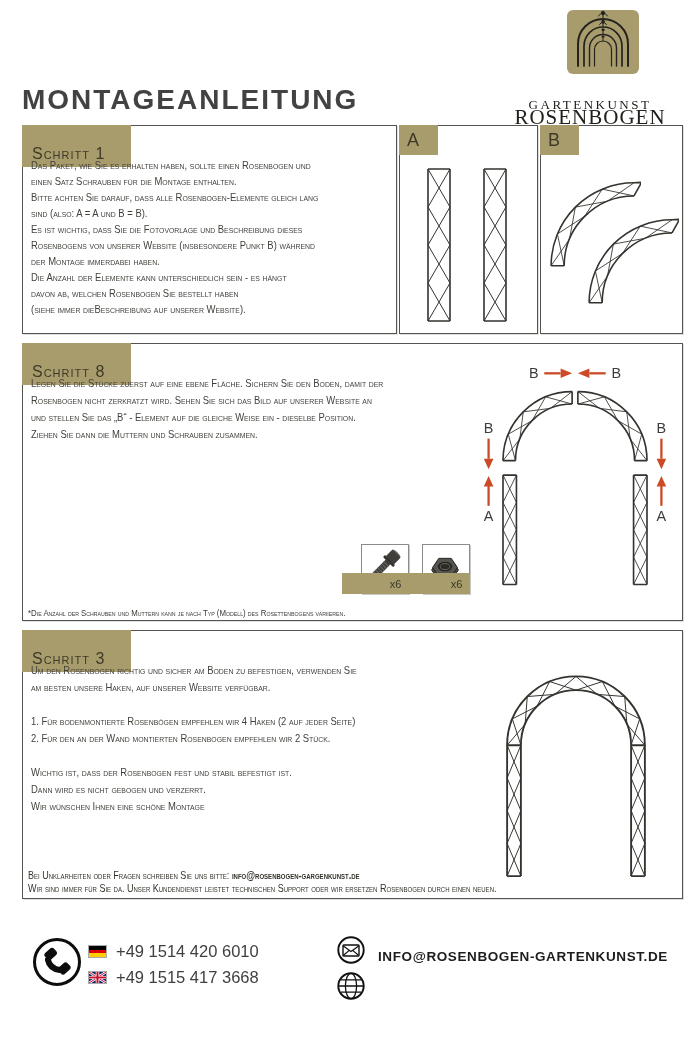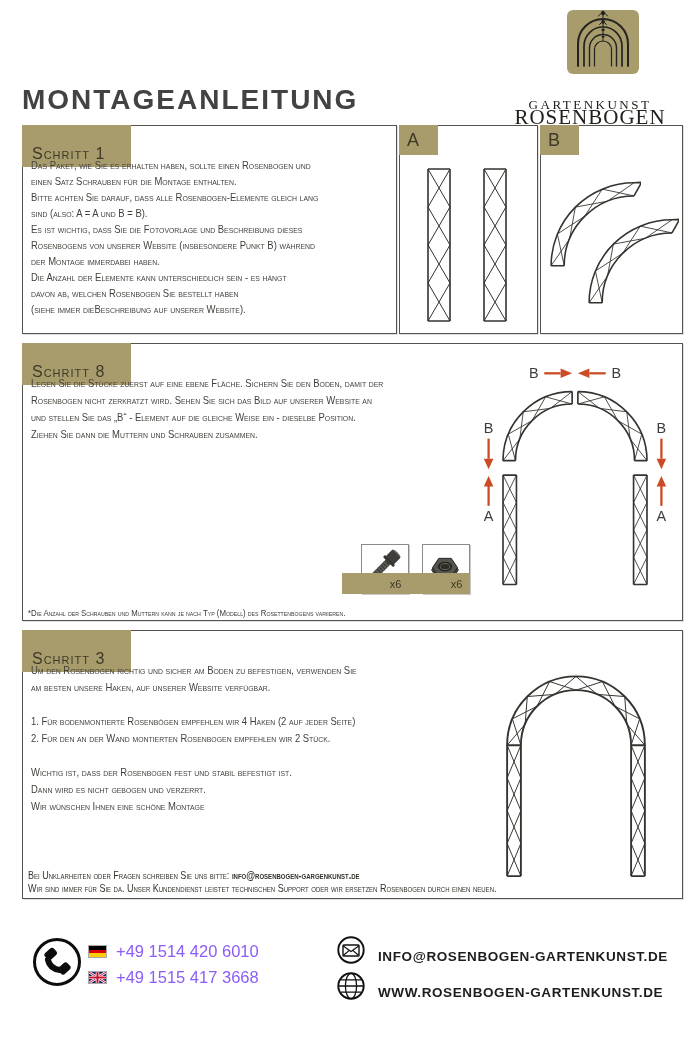--- a/index.html
+++ b/index.html
@@ -49,21 +49,21 @@
             width:640px;transform:scaleX(0.87);transform-origin:0 0;color:#3b3a36;}
 
   .contact-note{position:absolute;left:5px;bottom:3px;width:760px;font-variant:small-caps;
                 font-size:10.5px;line-height:13px;transform:scaleX(0.86);transform-origin:0 0;color:#333129;}
   .contact-note p{margin:0;}
   .contact-note strong{font-weight:bold;}
 
   
   .phone-icon{position:absolute;left:33px;top:938px;width:48px;height:48px;border:3.5px solid #0d0d0d;
               border-radius:50%;box-sizing:border-box;}
-  .phone-lines{position:absolute;left:88px;top:942px;font-size:16.5px;color:#8b5cf6;}
+  .phone-lines{position:absolute;left:88px;top:942px;font-size:16.5px;color:#404040;}
   .phone-row{display:flex;align-items:center;gap:9px;margin-bottom:7px;}
   .flag{display:inline-block;width:17px;height:11px;line-height:0;border:0.5px solid #aaa;}
   .flag-de{background:linear-gradient(#000 0 33%,#d00 33% 66%,#ffce00 66% 100%);}
   .web-lines{position:absolute;left:337px;top:936px;}
   .web-row{display:flex;align-items:flex-end;gap:13px;margin-bottom:8px;
            font-size:13.5px;font-weight:bold;letter-spacing:0.6px;color:#1d1d1d;}
   .circle-icon{display:inline-block;width:28px;height:28px;line-height:0;}
 
   svg text{font-family:"Liberation Sans",sans-serif;}
 </style>
@@ -312,17 +312,16 @@
       <span>INFO@ROSENBOGEN-GARTENKUNST.DE</span>
     </div>
     <div class="web-row">
       <span class="circle-icon">
         <svg width="28" height="28" viewBox="0 0 28 28" fill="none" stroke="#111">
           <circle cx="14" cy="14" r="12.7" stroke-width="1.9"></circle>
           <ellipse cx="14" cy="14" rx="5.6" ry="12.7" stroke-width="1.3"></ellipse>
           <path d="M1.3 14 H26.7 M3.6 7.8 H24.4 M3.6 20.2 H24.4" stroke-width="1.3"></path>
         </svg>
       </span>
-      <span>WWW.ROSENBOGEN-GARTENKUNST.DE</span>
     </div>
   </div>
 
 </div>
 
 </body></html>

